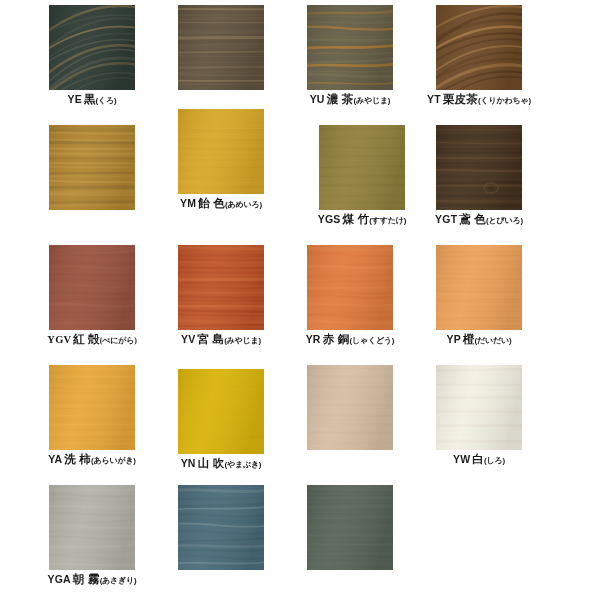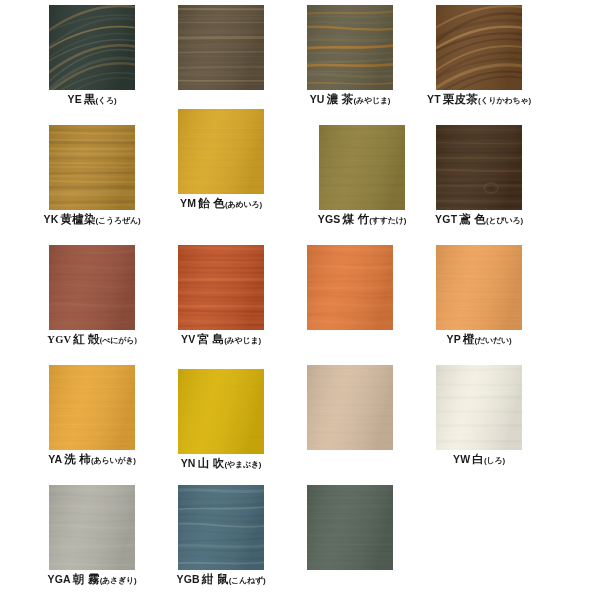--- a/index.html
+++ b/index.html
@@ -216,21 +216,20 @@
           <defs>
             <linearGradient id="g4" x1="0" y1="0" x2="1" y2="0.25">
               <stop offset="0" stop-color="rgba(0,0,0,0.10)"></stop>
               <stop offset="0.45" stop-color="rgba(255,255,255,0.05)"></stop>
               <stop offset="1" stop-color="rgba(0,0,0,0.10)"></stop>
             </linearGradient>
           </defs>
           <rect width="86" height="85" fill="url(#g4)"></rect>
         </svg>
       </div>
-      <div class="swatch-label"><span class="lbl-code">YK</span><span class="lbl-name">黄櫨染</span><span class="lbl-reading">(こうろぜん)</span></div>
     </div>
     <div class="swatch-cell" style="left: 156px; top: 104px;">
       <div class="swatch-chip" style="background: rgb(215, 167, 38);">
         <svg class="grain" viewBox="0 0 86 85" preserveAspectRatio="none">
           <rect x="0" y="0" width="86" height="85" fill="#d7a726"></rect>
           <path d="M -4 2.3 C 25 2.1 60 1.7 90 1.9" fill="none" stroke="#c09a35" stroke-width="0.90" opacity="0.17"></path>
           <path d="M -4 5.1 C 25 4.9 60 4.7 90 4.8" fill="none" stroke="#e0b440" stroke-width="0.90" opacity="0.16"></path>
           <path d="M -4 8.7 C 25 8.4 60 8.0 90 8.2" fill="none" stroke="#e0b440" stroke-width="0.90" opacity="0.15"></path>
           <path d="M -4 14.2 C 25 14.0 60 13.6 90 13.8" fill="none" stroke="#c09a35" stroke-width="0.90" opacity="0.24"></path>
           <path d="M -4 15.2 C 25 14.8 60 14.3 90 14.6" fill="none" stroke="#e0b440" stroke-width="0.90" opacity="0.23"></path>
@@ -426,20 +425,21 @@
           <defs>
             <linearGradient id="g10" x1="0" y1="0" x2="1" y2="0.25">
               <stop offset="0" stop-color="rgba(0,0,0,0.10)"></stop>
               <stop offset="0.45" stop-color="rgba(255,255,255,0.05)"></stop>
               <stop offset="1" stop-color="rgba(0,0,0,0.10)"></stop>
             </linearGradient>
           </defs>
           <rect width="86" height="85" fill="url(#g10)"></rect>
         </svg>
       </div>
+      <div class="swatch-label"><span class="lbl-code">YR</span><span class="lbl-name">赤 銅</span><span class="lbl-reading">(しゃくどう)</span></div>
     </div>
     <div class="swatch-cell" style="left: 414px; top: 240px;">
       <div class="swatch-chip" style="background: rgb(237, 161, 90);">
         <svg class="grain" viewBox="0 0 86 85" preserveAspectRatio="none">
           <rect x="0" y="0" width="86" height="85" fill="#eda15a"></rect>
           <path d="M -4 5.3 C 25 4.6 60 3.6 90 4.2" fill="none" stroke="#f2b070" stroke-width="0.90" opacity="0.23"></path>
           <path d="M -4 7.8 C 25 7.3 60 6.4 90 6.9" fill="none" stroke="#e2903f" stroke-width="0.90" opacity="0.15"></path>
           <path d="M -4 11.8 C 25 11.2 60 10.4 90 10.8" fill="none" stroke="#e2903f" stroke-width="0.90" opacity="0.23"></path>
           <path d="M -4 12.7 C 25 13.3 60 14.2 90 13.7" fill="none" stroke="#f2b070" stroke-width="0.90" opacity="0.21"></path>
           <path d="M -4 16.7 C 25 16.8 60 17.0 90 16.9" fill="none" stroke="#e2903f" stroke-width="0.90" opacity="0.19"></path>
@@ -661,21 +661,20 @@
           <defs>
             <linearGradient id="g17" x1="0" y1="0" x2="1" y2="0.25">
               <stop offset="0" stop-color="rgba(0,0,0,0.10)"></stop>
               <stop offset="0.45" stop-color="rgba(255,255,255,0.05)"></stop>
               <stop offset="1" stop-color="rgba(0,0,0,0.10)"></stop>
             </linearGradient>
           </defs>
           <rect width="86" height="85" fill="url(#g17)"></rect>
         </svg>
       </div>
-      <div class="swatch-label"><span class="lbl-code">YGB</span><span class="lbl-name">紺 鼠</span><span class="lbl-reading">(こんねず)</span></div>
     </div>
     <div class="swatch-cell" style="left: 285px; top: 480px;">
       <div class="swatch-chip" style="background: rgb(88, 101, 90);">
         <svg class="grain" viewBox="0 0 86 85" preserveAspectRatio="none">
           <rect x="0" y="0" width="86" height="85" fill="#58655a"></rect>
           <path d="M -4 3.6 C 25 4.0 60 4.6 90 4.3" fill="none" stroke="#6d7a6a" stroke-width="0.90" opacity="0.15"></path>
           <path d="M -4 7.0 C 25 7.1 60 7.2 90 7.1" fill="none" stroke="#4c584e" stroke-width="0.90" opacity="0.25"></path>
           <path d="M -4 10.6 C 25 10.5 60 10.3 90 10.4" fill="none" stroke="#4c584e" stroke-width="0.90" opacity="0.22"></path>
           <path d="M -4 14.1 C 25 13.4 60 12.5 90 13.0" fill="none" stroke="#6d7a6a" stroke-width="0.90" opacity="0.22"></path>
           <path d="M -4 15.0 C 25 15.3 60 15.7 90 15.5" fill="none" stroke="#4c584e" stroke-width="0.90" opacity="0.22"></path>

